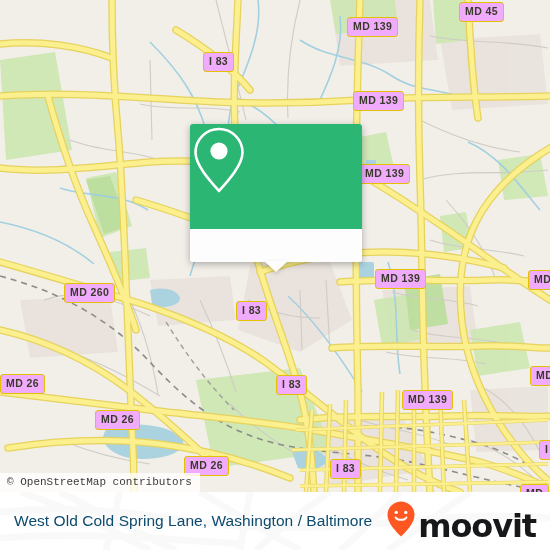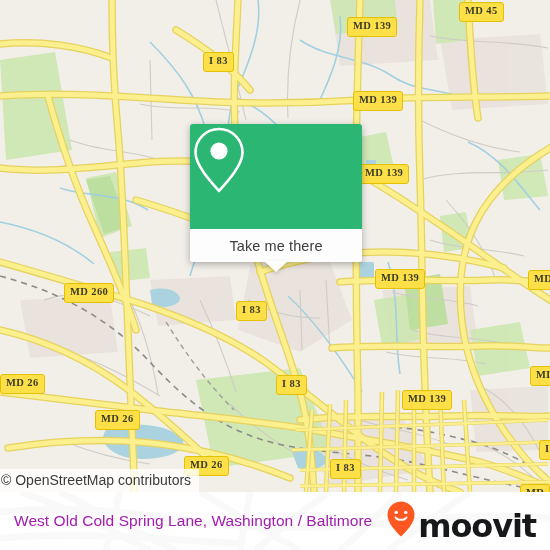--- a/index.html
+++ b/index.html
@@ -10,32 +10,32 @@
   }
   .screen{position:relative;width:550px;height:550px;overflow:hidden;background:#fff;}
 
   
   .map{position:absolute;left:0;top:0;width:550px;height:492px;overflow:hidden;background:#f2efe9;}
   .map svg{position:absolute;left:0;top:0;}
 
   
   .shield{
     position:absolute;
-    background:#fde047;
+    background:#f0abfc;
     border:1.6px solid #e3c100;
     border-radius:3px;
     color:#3a3a28;
     font-size:10.5px;
     font-weight:bold;
     letter-spacing:.4px;
     line-height:1;
     padding:3px 5px 4px 5px;
     white-space:nowrap;
     box-sizing:border-box;
-    font-family:Liberation Serif, serif;
+    font-family:Liberation Sans, sans-serif;
   }
 
   
   .callout{
     position:absolute;
     left:190px;top:124px;
     width:172px;
     border-radius:3px;
     box-shadow:0 2px 7px rgba(0,0,0,.30);
     overflow:visible;
@@ -69,24 +69,25 @@
     border-top:11px solid #fdfdfd;
     filter:drop-shadow(0 2px 2px rgba(0,0,0,.18));
   }
 
   
   .osm-attr{
     position:absolute;
     left:0;bottom:0;
     background:rgba(255,255,255,.80);
     color:#3b3b3b;
-    font-size:14px;
-    padding:3px 8px 4px 1px;
+    font-size:11px;
+    padding:3px 8px 4px 7px;
     white-space:nowrap;
     z-index:30;
+    font-family:Liberation Mono, monospace;
   }
 
   
   .bottombar{
     position:absolute;
     left:0;top:492px;
     width:550px;height:58px;
     background:#ffffff;
     overflow:hidden;
   }
@@ -94,21 +95,21 @@
     position:absolute;left:0;top:-492px;opacity:.045;
   }
   .bar-inner{
     position:relative;z-index:2;
     height:58px;
     display:flex;align-items:center;
     padding:0 14px 0 14px;
     box-sizing:border-box;
   }
   .bar-title{
-    color:#a21caf;
+    color:#0c4a6e;
     font-size:15.5px;
     letter-spacing:.05px;
     white-space:nowrap;
     flex:0 0 auto;
   }
   .brand{
     margin-left:auto;
     display:flex;align-items:flex-end;gap:2px;
     flex:0 0 auto;
   }
@@ -342,21 +343,20 @@
     <div class="callout">
       <div class="callout-top">
         <span>
           <svg width="58" height="72" viewBox="0 0 58 72" xmlns="http://www.w3.org/2000/svg">
             <path d="M29 5 C16 5 5.5 15.5 5.5 28.5 C5.5 41 20 57 29 67 C38 57 52.5 41 52.5 28.5 C52.5 15.5 42 5 29 5 Z" fill="none" stroke="#ffffff" stroke-width="2.6" stroke-linejoin="round"></path>
             <circle cx="29" cy="27" r="8.6" fill="#ffffff"></circle>
           </svg>
         </span>
       </div>
       <div class="callout-bottom">
-        <span class="callout-label">Take me there</span>
         <span class="callout-tail"></span>
       </div>
     </div>
 
     <div class="osm-attr">© OpenStreetMap contributors</div>
   </div>
 
   <div class="bottombar">
     <svg class="watermark" width="550" height="550" viewBox="0 0 550 550" xmlns="http://www.w3.org/2000/svg">
       <g fill="none" stroke="#8a8a8a" stroke-width="7">

